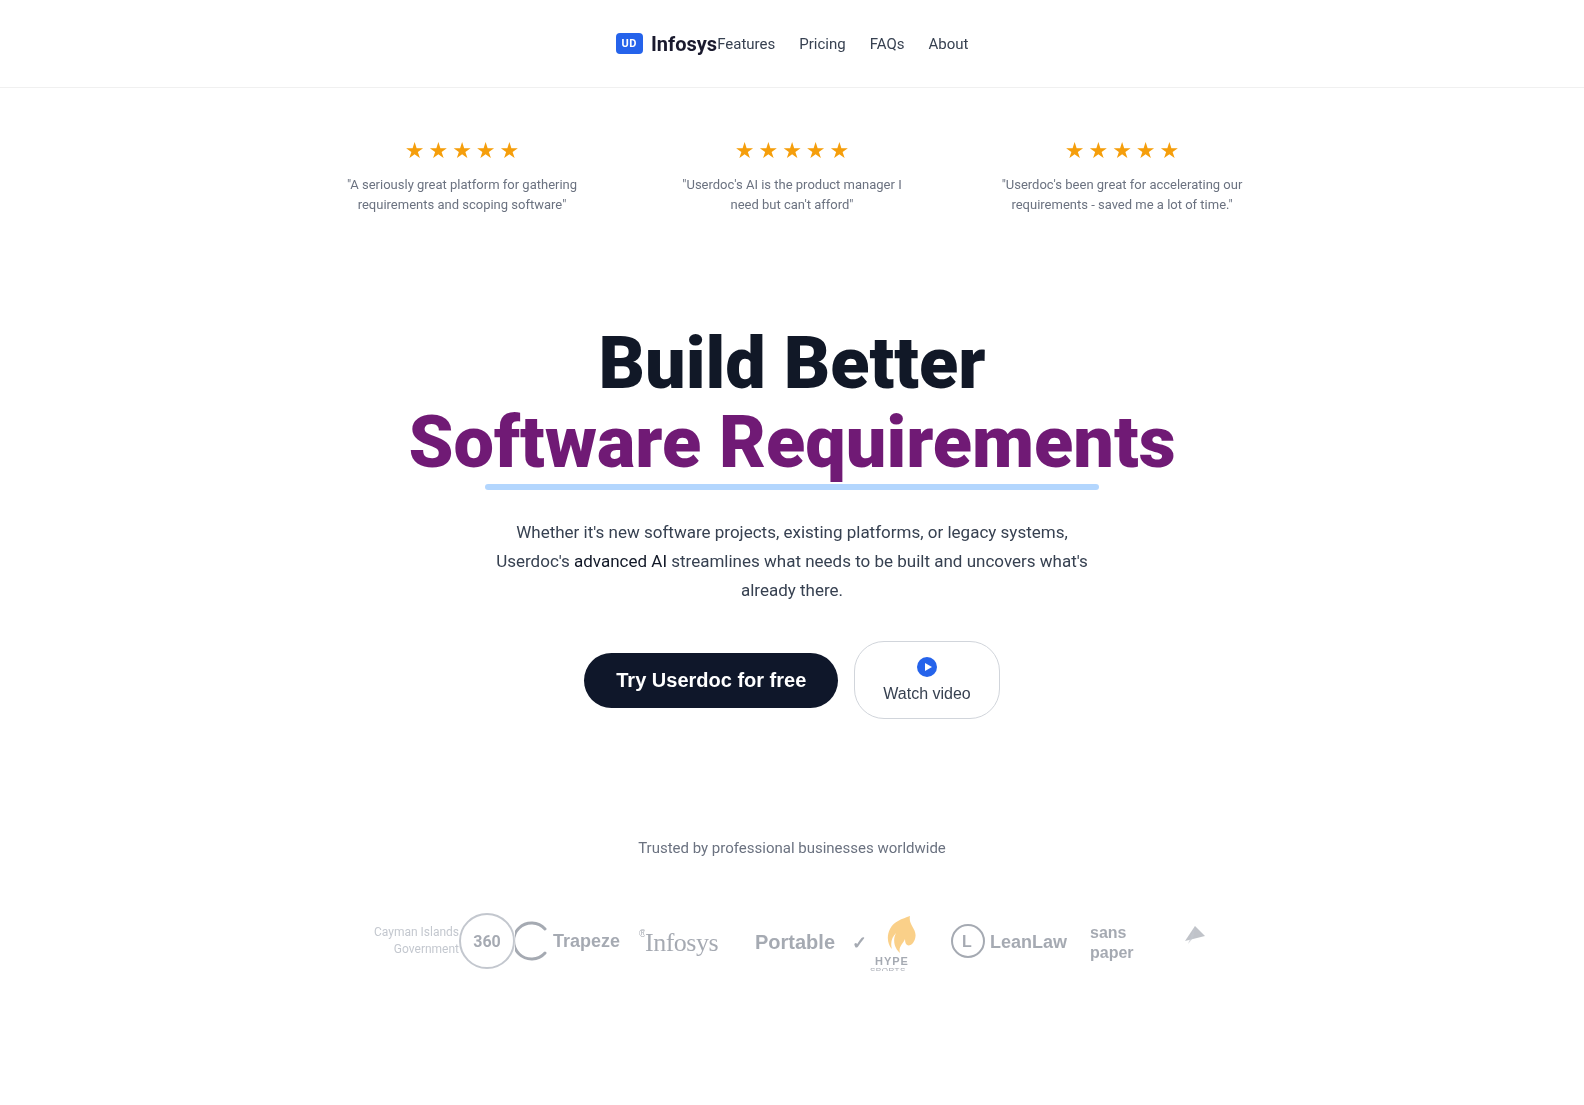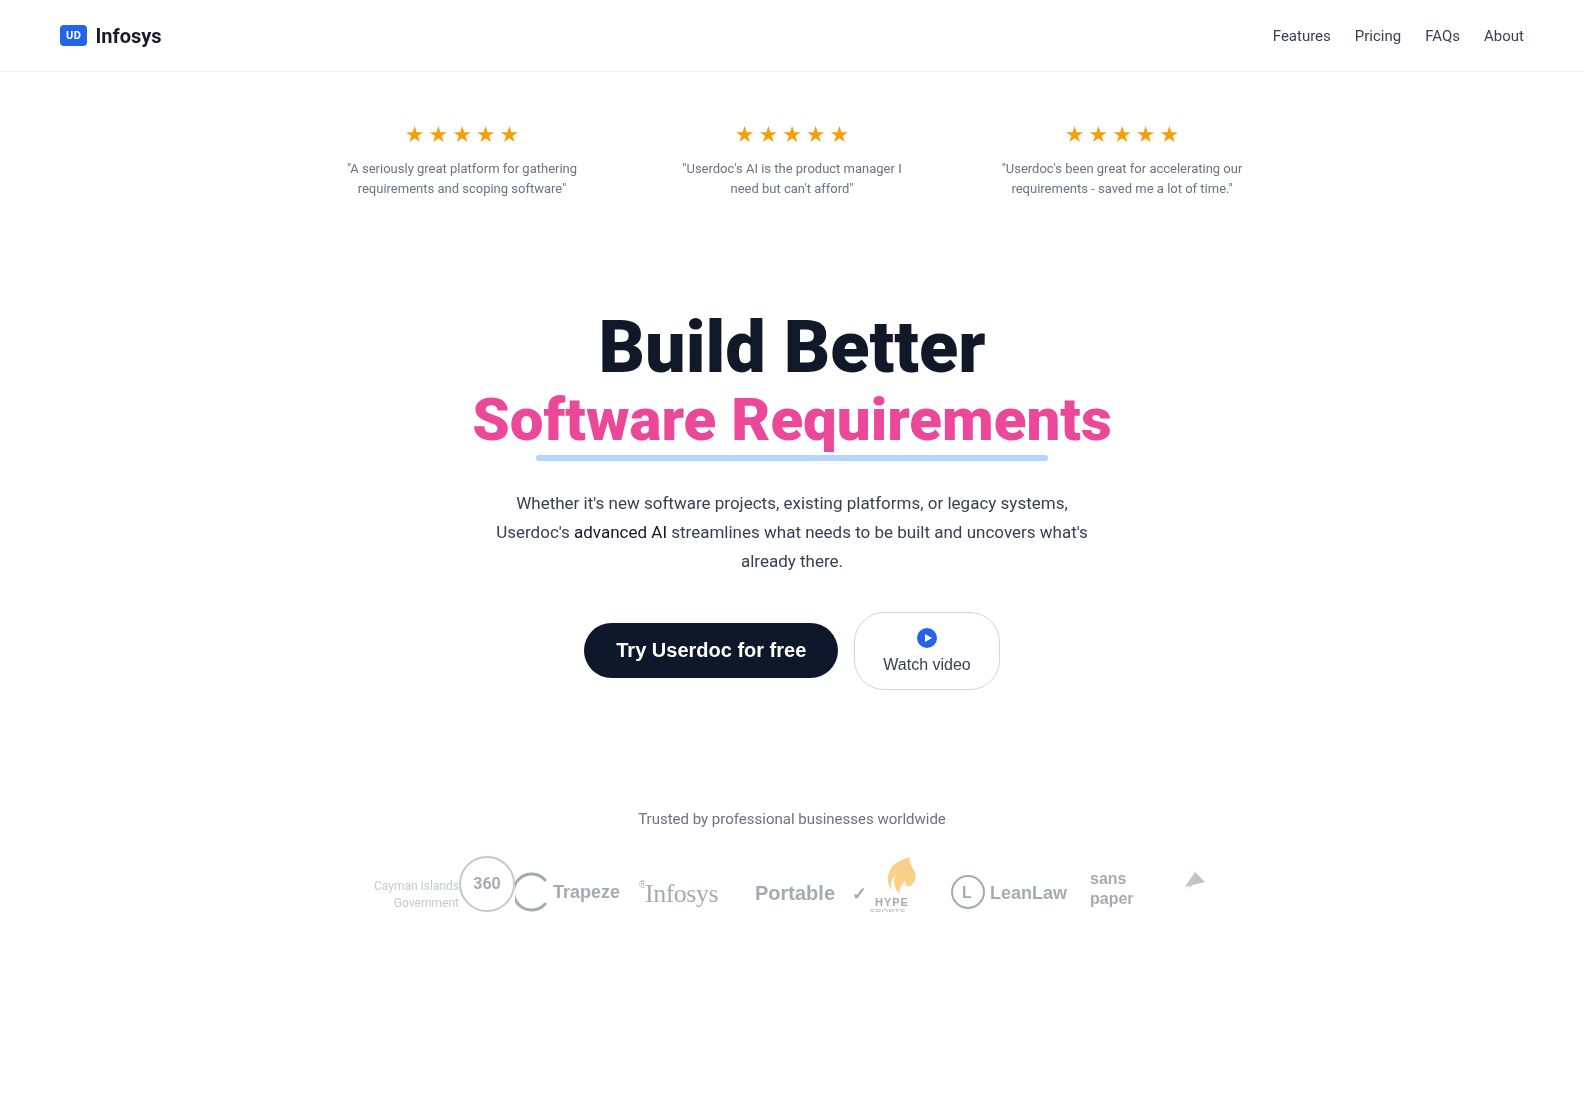--- a/index.html
+++ b/index.html
@@ -7,23 +7,23 @@
       font-family: -apple-system, BlinkMacSystemFont, 'Segoe UI', Roboto, sans-serif;
       background: #ffffff;
       color: #1a1a2e;
       overflow-x: hidden;
     }
 
     
     nav {
       display: flex;
       align-items: center;
-      justify-content: space-between;
+      justify-content: center;
       padding: 0 60px;
-      height: 72px;
+      height: 88px;
       border-bottom: 1px solid #f0f0f0;
       position: sticky;
       top: 0;
       background: #fff;
       z-index: 100;
     }
     .nav-logo {
       display: flex;
       align-items: center;
       gap: 8px;
@@ -112,23 +112,23 @@
       text-align: center;
       padding: 80px 40px 60px;
     }
     .hero-title-black {
       font-size: 72px;
       font-weight: 900;
       color: #111827;
       line-height: 1.1;
     }
     .hero-title-blue {
-      font-size: 60px;
+      font-size: 72px;
       font-weight: 900;
-      color: #ec4899;
+      color: #701a75;
       line-height: 1.1;
       position: relative;
       display: inline-block;
     }
     .hero-title-blue::after {
       content: '';
       position: absolute;
       bottom: -8px;
       left: 10%;
       width: 80%;
@@ -197,25 +197,25 @@
     }
 
     
     .logos-section {
       padding: 60px 40px 40px;
       text-align: center;
     }
     .logos-tagline {
       font-size: 15px;
       color: #6b7280;
-      margin-bottom: 24px;
+      margin-bottom: 54px;
     }
     .logos-row {
       display: flex;
-      align-items: flex-end;
+      align-items: center;
       justify-content: center;
       flex-wrap: nowrap;
       overflow: hidden;
     }
     .logo-item {
       display: flex;
       align-items: center;
       opacity: 0.6;
     }
 

